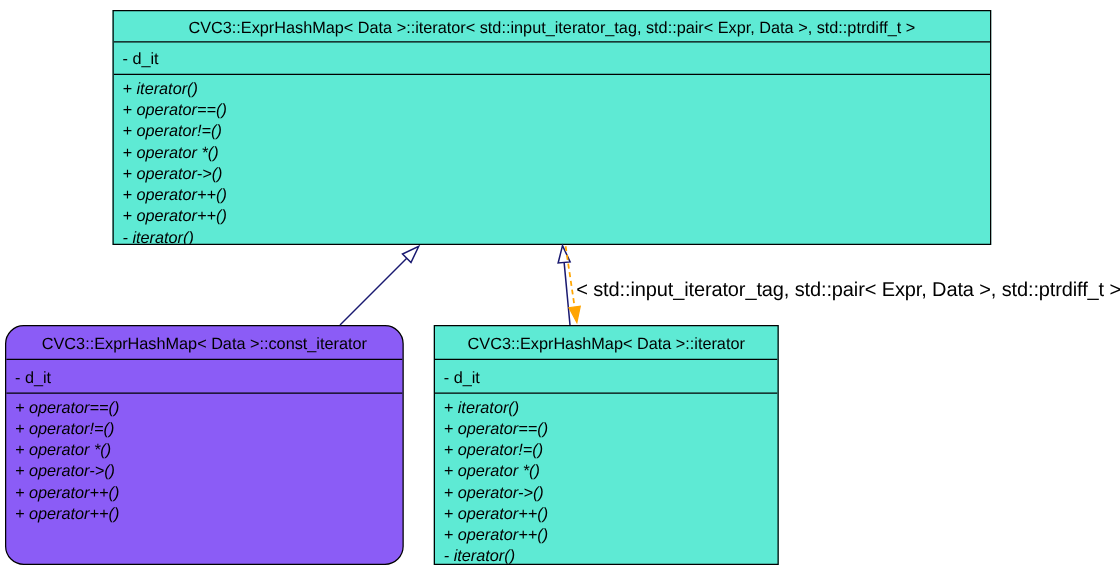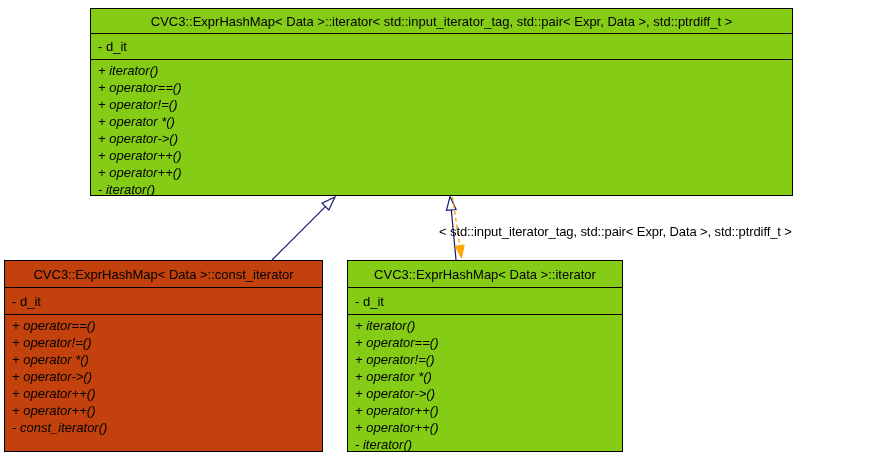--- a/index.html
+++ b/index.html
@@ -13,25 +13,26 @@
     height: 458px;
     overflow: hidden;
     font-family: "Liberation Sans", sans-serif;
     font-size: 13px;
     color: #000000;
   }
   .node {
     position: absolute;
     box-sizing: border-box;
     border: 1px solid #000000;
-    background: #84cc16;
+    background: #5eead4;
     overflow: hidden;
   }
   .node.highlighted {
-    background: #c2410c;
+    background: #8b5cf6;
+    border-radius: 15px;
   }
   .node .title {
     box-sizing: border-box;
     border-bottom: 1px solid #000000;
     text-align: center;
     white-space: nowrap;
     padding: 4px 4px 3px 4px;
     height: 25px;
     line-height: 17px;
   }
@@ -63,24 +64,24 @@
   #node-const  { left: 4px;   top: 260px; width: 319px; height: 192px; }
   #node-iter   { left: 347px; top: 260px; width: 276px; height: 192px; }
   #edges-svg {
     position: absolute;
     left: 0; top: 0;
     width: 896px; height: 458px;
     pointer-events: none;
   }
   #template-args-label {
     position: absolute;
-    left: 439px;
+    left: 461px;
     top: 224px;
     white-space: nowrap;
-    font-size: 13px;
+    font-size: 16px;
     letter-spacing: -0.1px;
   }
 </style>
 </head>
 <body>
 
 <div class="node" id="node-base">
   <div class="title">CVC3::ExprHashMap&lt; Data &gt;::iterator&lt; std::input_iterator_tag, std::pair&lt; Expr, Data &gt;, std::ptrdiff_t &gt;</div>
   <div class="attrs">
     <div class="mline">- d_it</div>
@@ -102,21 +103,20 @@
   <div class="attrs">
     <div class="mline">- d_it</div>
   </div>
   <div class="methods">
     <div class="mline">+ operator==()</div>
     <div class="mline">+ operator!=()</div>
     <div class="mline">+ operator *()</div>
     <div class="mline">+ operator-&gt;()</div>
     <div class="mline">+ operator++()</div>
     <div class="mline">+ operator++()</div>
-    <div class="mline">- const_iterator()</div>
   </div>
 </div>
 
 <div class="node bottom" id="node-iter">
   <div class="title">CVC3::ExprHashMap&lt; Data &gt;::iterator</div>
   <div class="attrs">
     <div class="mline">- d_it</div>
   </div>
   <div class="methods">
     <div class="mline">+ iterator()</div>

